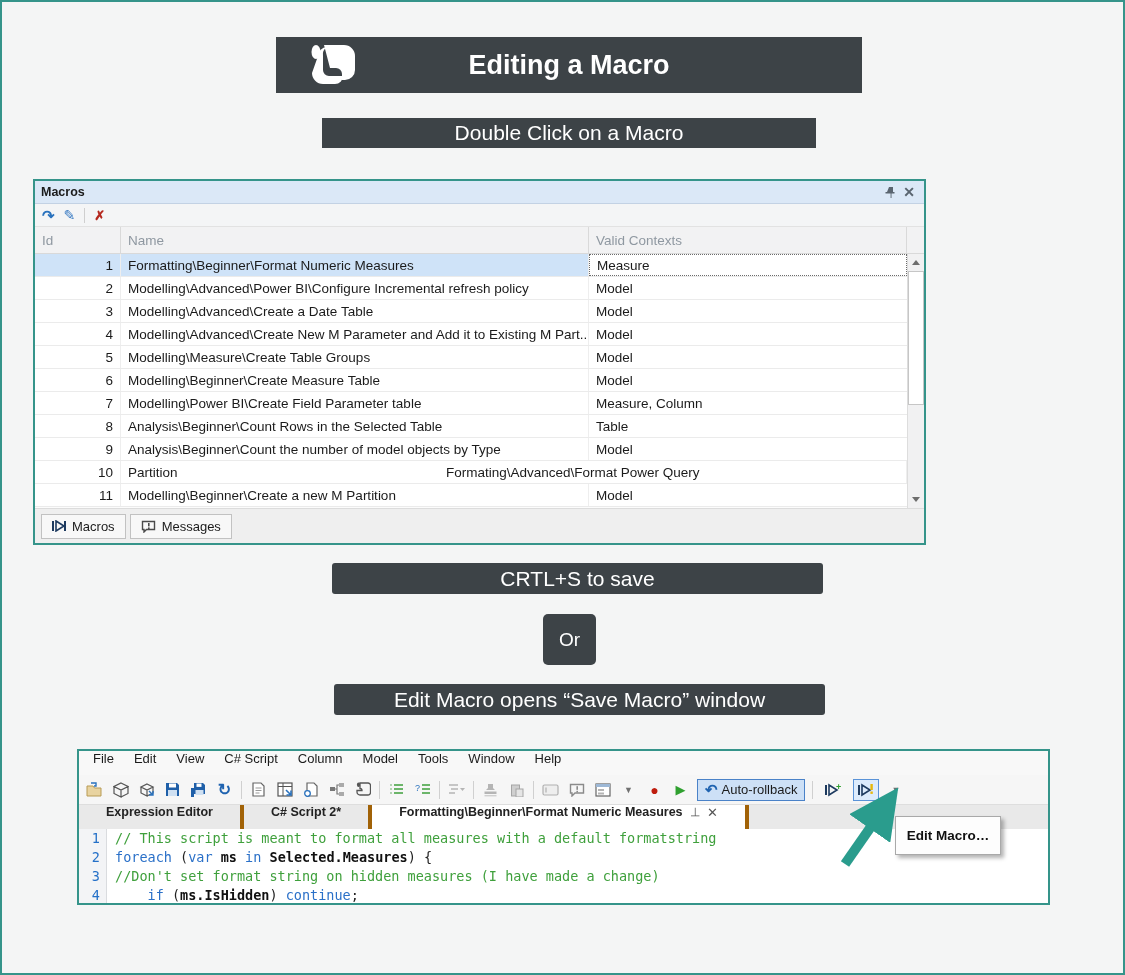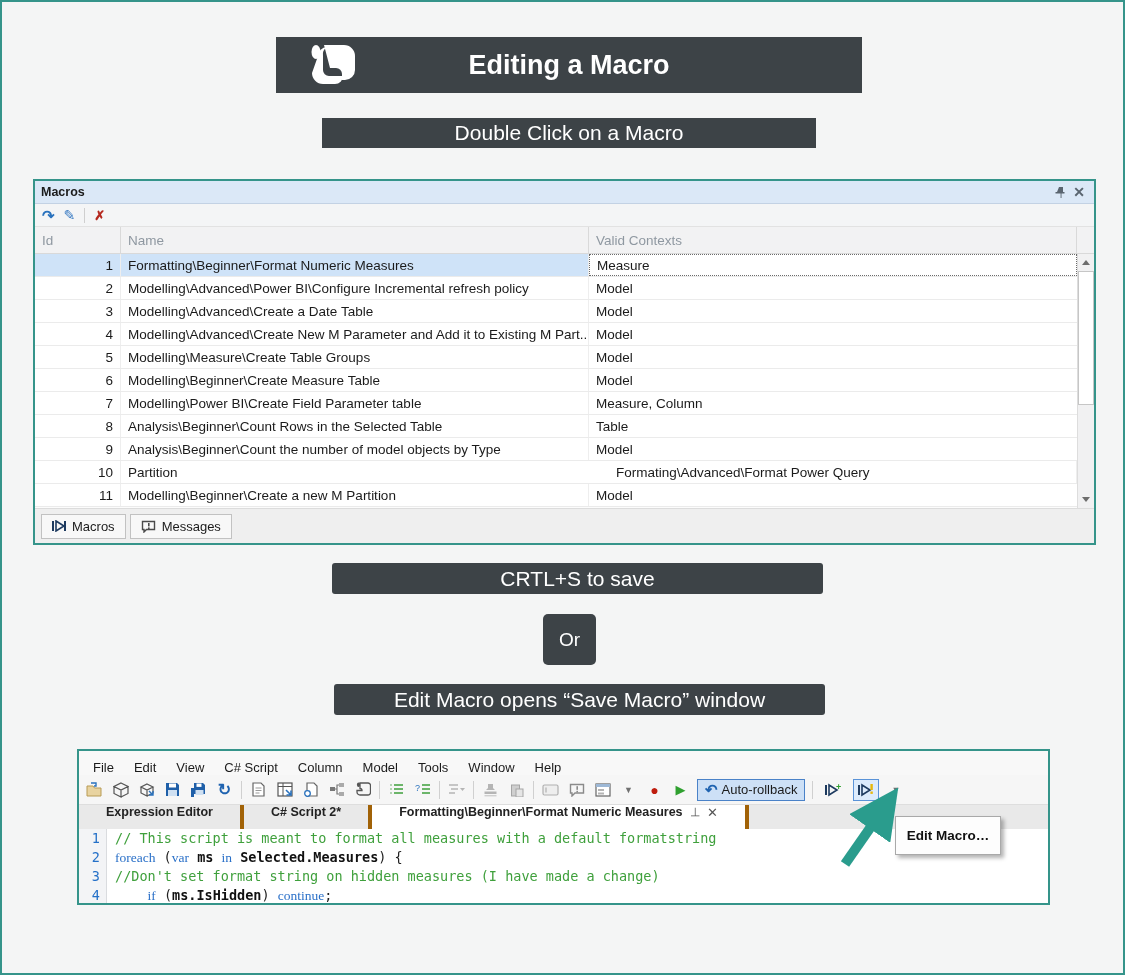--- a/index.html
+++ b/index.html
@@ -10,21 +10,21 @@
   
   .banner { position:absolute; background:#3d4347; color:#fff; display:flex; align-items:center; justify-content:center; }
   .title-banner { left:274px; top:35px; width:586px; height:56px; font-size:27px; font-weight:bold; }
   .title-banner .scroll-wrap { position:absolute; left:28px; top:6px; }
   .sub-banner { left:320px; top:116px; width:494px; height:30px; font-size:21px; font-weight:300; }
   .ctrl-banner { left:330px; top:561px; width:491px; height:31px; font-size:21px; border-radius:3px; }
   .or-box { position:absolute; left:541px; top:612px; width:53px; height:51px; background:#3d4347; color:#fff; font-size:19px; border-radius:5px; display:flex; align-items:center; justify-content:center; }
   .edit-banner { left:332px; top:682px; width:491px; height:31px; font-size:21px; border-radius:3px; }
 
   
-  .macros-panel { position:absolute; left:31px; top:177px; width:1063px; height:366px; border:2px solid #35948a; background:#fff; display:flex; flex-direction:column; }
+  .macros-panel { position:absolute; left:31px; top:177px; width:893px; height:366px; border:2px solid #35948a; background:#fff; display:flex; flex-direction:column; }
   .panel-titlebar { height:23px; background:#dbe8f7; border-bottom:1px solid #c3d2e4; display:flex; align-items:center; padding:0 6px; font-size:12.5px; font-weight:bold; color:#1b1b1b; }
   .panel-titlebar .spacer { flex:1; }
   .panel-titlebar .tbtn { width:18px; height:18px; display:flex; align-items:center; justify-content:center; color:#5a6570; font-size:14px; }
   .panel-toolbar { height:23px; background:#f4f5f6; border-bottom:1px solid #e2e2e2; display:flex; align-items:center; padding-left:7px; gap:9px; }
   .panel-toolbar .sep { width:1px; height:15px; background:#cfcfcf; }
   .ico-redo { color:#2a72bd; font-size:15px; font-weight:bold; line-height:1; }
   .ico-pencil { color:#2f74c0; font-size:14px; line-height:1; }
   .ico-x { color:#b5281e; font-size:13px; font-weight:bold; line-height:1; }
 
   .grid-header { height:27px; background:#f2f2f3; border-bottom:1px solid #d9d9d9; display:flex; color:#8f98a1; font-size:13.5px; }
@@ -49,21 +49,21 @@
   .vscroll .thumb { height:134px; background:#fff; border:1px solid #c6c6c6; }
   .vscroll .track { flex:1; }
   .tri-up { width:0; height:0; border-left:4px solid transparent; border-right:4px solid transparent; border-bottom:5px solid #6d6d6d; }
   .tri-down { width:0; height:0; border-left:4px solid transparent; border-right:4px solid transparent; border-top:5px solid #6d6d6d; }
 
   .panel-tabs { height:35px; background:#efefef; border-top:1px solid #dcdcdc; display:flex; align-items:center; padding-left:6px; gap:4px; }
   .ptab { height:25px; background:#f8f8f8; border:1px solid #c2c2c2; display:flex; align-items:center; gap:6px; padding:0 10px; font-size:13px; color:#1b1b1b; }
 
   
   .editor { position:absolute; left:75px; top:747px; width:973px; height:156px; border:2px solid #35948a; background:#fff; display:flex; flex-direction:column; }
-  .menubar { height:24px; display:flex; align-items:flex-end; padding-left:4px; font-size:13px; color:#1b1b1b; background:#f8f8f8; }
+  .menubar { height:24px; display:flex; align-items:flex-start; padding-left:4px; font-size:13px; color:#1b1b1b; background:#f8f8f8; }
   .menubar .mi { padding:0 10px; }
   .ed-toolbar { height:29px; display:flex; align-items:center; padding-left:6px; gap:7px; background:#f6f6f6; }
   .ed-toolbar .sep { width:1px; height:18px; background:#d0d0d0; }
   .tbico { width:19px; height:19px; display:flex; align-items:center; justify-content:center; flex:0 0 auto; }
   .glyph-refresh { color:#1f63b0; font-size:16px; font-weight:bold; }
   .glyph-record { color:#bf1d0e; font-size:14px; }
   .glyph-play { color:#2fa02f; font-size:13px; }
   .glyph-caret { color:#707070; font-size:9px; }
   .autorollback { height:22px; display:flex; align-items:center; gap:4px; background:#cde0f6; border:1px solid #4a82c8; padding:0 7px; font-size:13px; color:#1b1b1b; }
   .autorollback .undo { color:#1f63b0; font-size:15px; font-weight:bold; }
@@ -73,21 +73,21 @@
   .tabbar { height:25px; background:#e9e9e9; border-top:1px solid #dedede; display:flex; font-size:12.5px; font-weight:bold; color:#222; }
   .etab { display:flex; align-items:flex-start; padding:0 27px; border-right:4px solid #a16207; background:#e9e9e9; gap:7px; }
   .etab.active { background:#fff; }
   .etab .pin { color:#555; font-size:12px; font-weight:normal; }
   .etab .close { color:#555; font-size:13px; font-weight:normal; }
 
   .code-area { flex:1; background:#fff; overflow:hidden; font-family:"DejaVu Sans Mono","Liberation Mono",monospace; font-size:13.5px; }
   .cline { display:flex; height:19px; line-height:19px; white-space:pre; }
   .gut { width:28px; text-align:right; padding-right:6px; color:#2470c8; background:#f3f4f6; border-right:1px solid #dadcdf; flex:0 0 auto; }
   .ctext { padding-left:8px; }
-  .tok-kw { color:#2a70c8;font-family:Liberation Serif, serif; }
+  .tok-kw { color:#2a70c8; }
   .tok-comment { color:#3fa03c; }
   .tok-id { color:#111; font-weight:bold; }
   .tok-pl { color:#222; }
 
   
   .anno-arrow { position:absolute; left:820px; top:780px; width:95px; height:95px; pointer-events:none; }
   .tooltip { position:absolute; left:893px; top:814px; width:106px; height:39px; background:#fdfdfd; border:1px solid #a9a9a9; box-shadow:3px 3px 4px rgba(0,0,0,.3); display:flex; align-items:center; justify-content:center; font-size:13.5px; font-weight:bold; color:#111; }
 </style>
 </head>
 <body>

